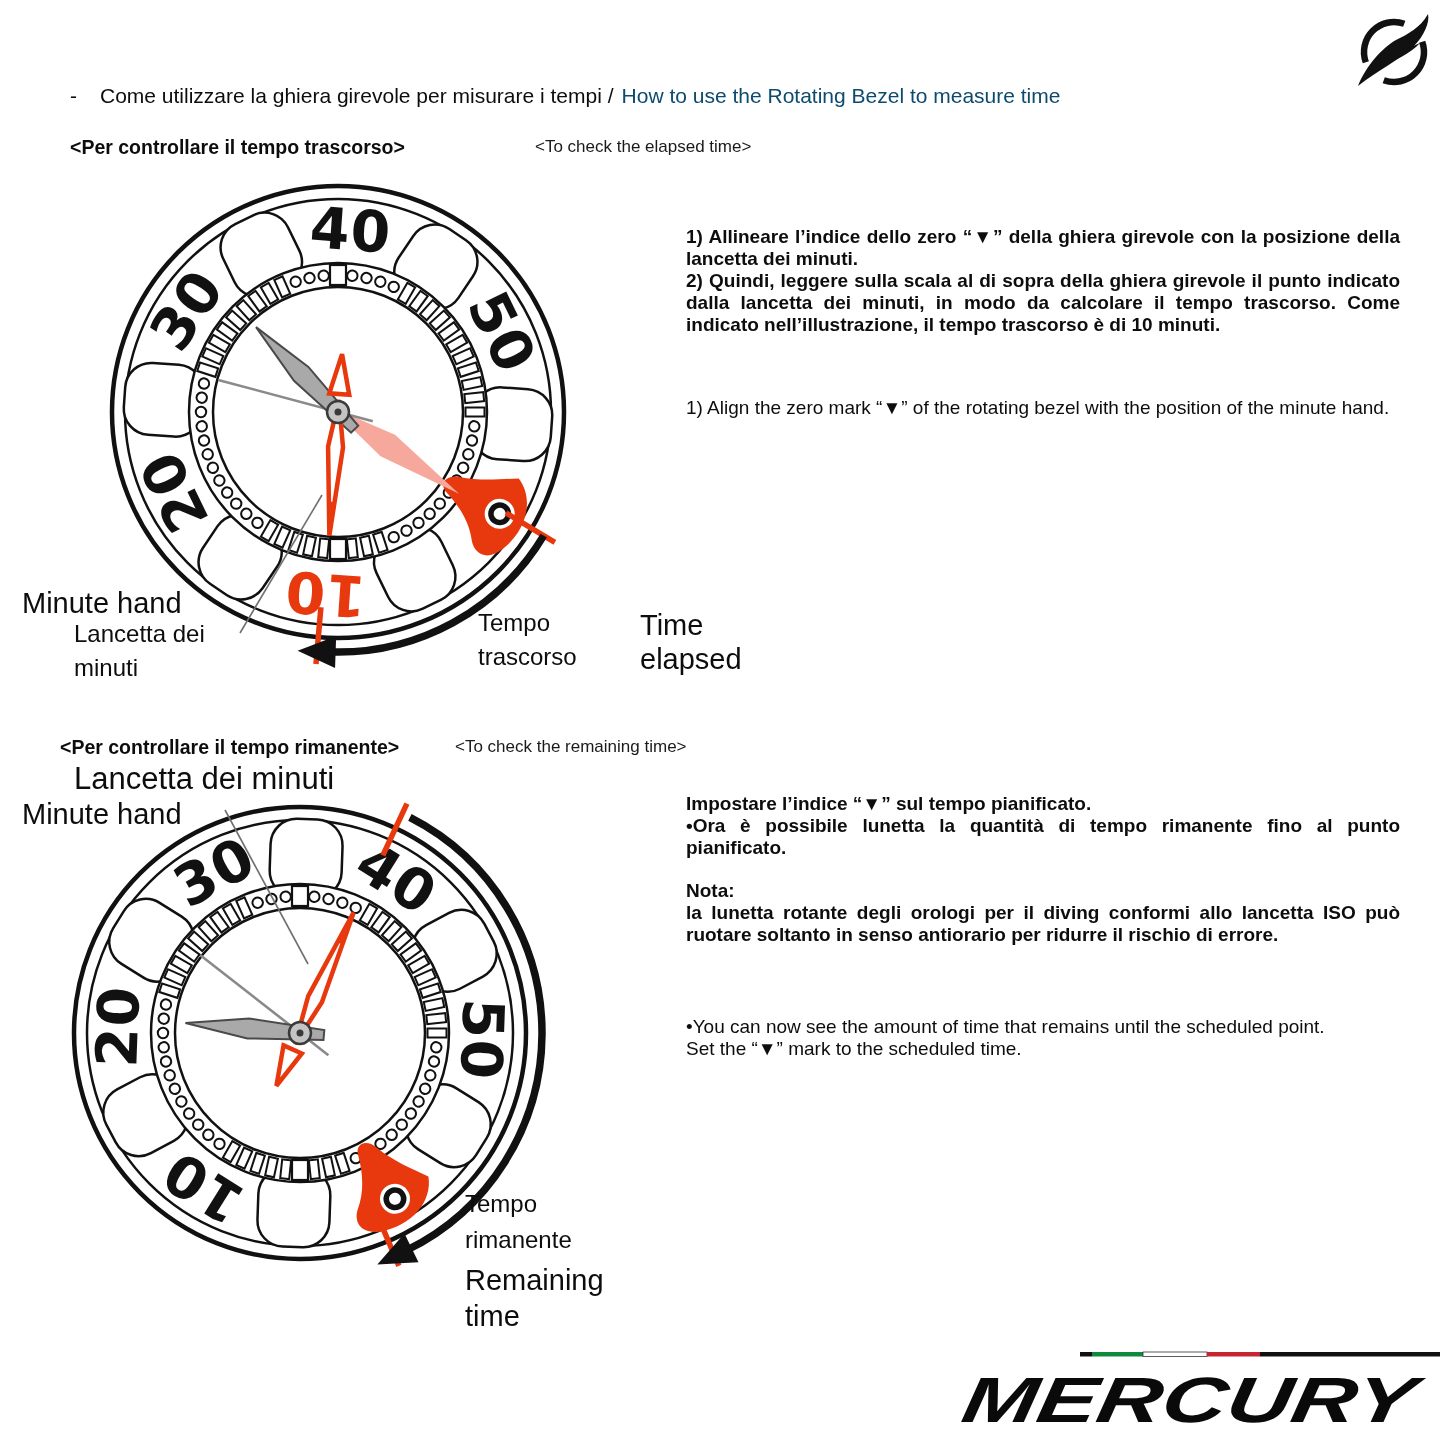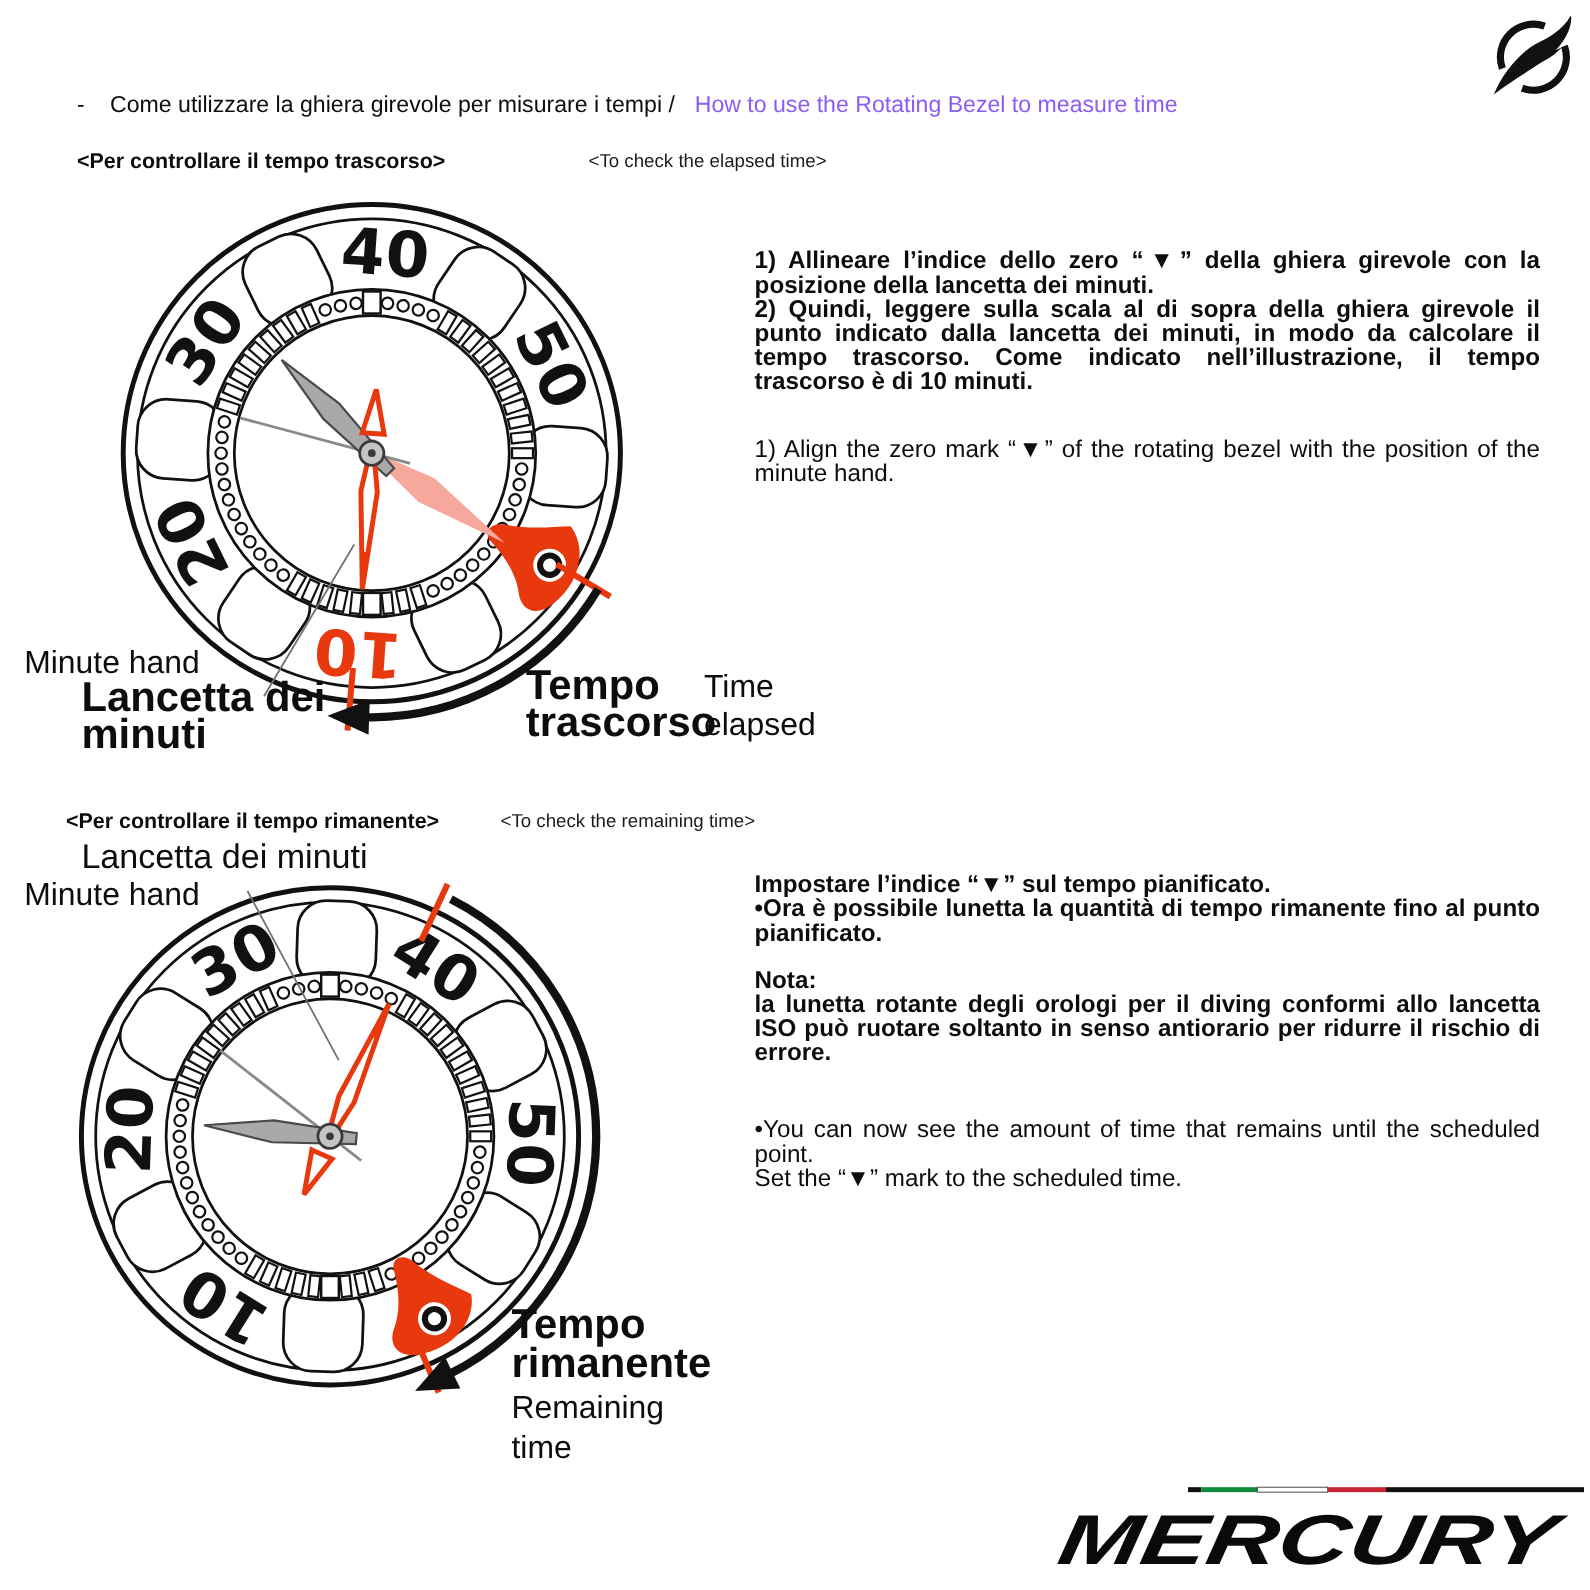--- a/index.html
+++ b/index.html
@@ -3,32 +3,32 @@
 <meta charset="utf-8">
 <style>
   html,body{margin:0;padding:0;background:#fff;}
   #page{position:relative;width:1445px;height:1445px;background:#ffffff;overflow:hidden;
         font-family:"Liberation Sans","DejaVu Sans",sans-serif;color:#0d0d0d;}
   .abs{position:absolute;}
   
   .hdr{top:84px;left:70px;font-size:21px;display:flex;white-space:nowrap;}
   .hdr .dash{width:30px;}
   .hdr .it{font-weight:normal;}
-  .hdr .en{font-weight:normal;color:#8b5cf6;margin-left:18px;}
+  .hdr .en{font-weight:normal;color:#0c4a6e;margin-left:8px;}
   
   .shead-it{font-size:19.5px;font-weight:bold;white-space:nowrap;}
   .shead-en{font-size:17px;font-weight:normal;white-space:nowrap;color:#1a1a1a;}
   
-  .tb{width:714px;font-size:22px;line-height:22px;text-align:justify;}
+  .tb{width:714px;font-size:19px;line-height:22px;text-align:justify;}
   .tb.bold{font-weight:bold;}
   .tb .gap{margin-top:21px;}
   
   .lbl{white-space:pre-line;line-height:34px;}
   .lbl.reg{font-size:29px;font-weight:normal;}
-  .lbl.bold{font-size:38px;font-weight:bold;}
+  .lbl.bold{font-size:24px;font-weight:normal;}
   svg{display:block;}
   .fig{pointer-events:none;}
 </style>
 </head>
 <body>
 
 <div id="page">
 
   <svg class="abs" style="left:1350px;top:8px" width="88" height="88" viewBox="0 0 88 88" id="brandIconSvg">
       <path d="M 72.19077862357724,33.739395700229935 A 30 30 0 0 1 33.73939570022994,72.19077862357724" fill="none" stroke="#111111" stroke-width="6.5"></path>

